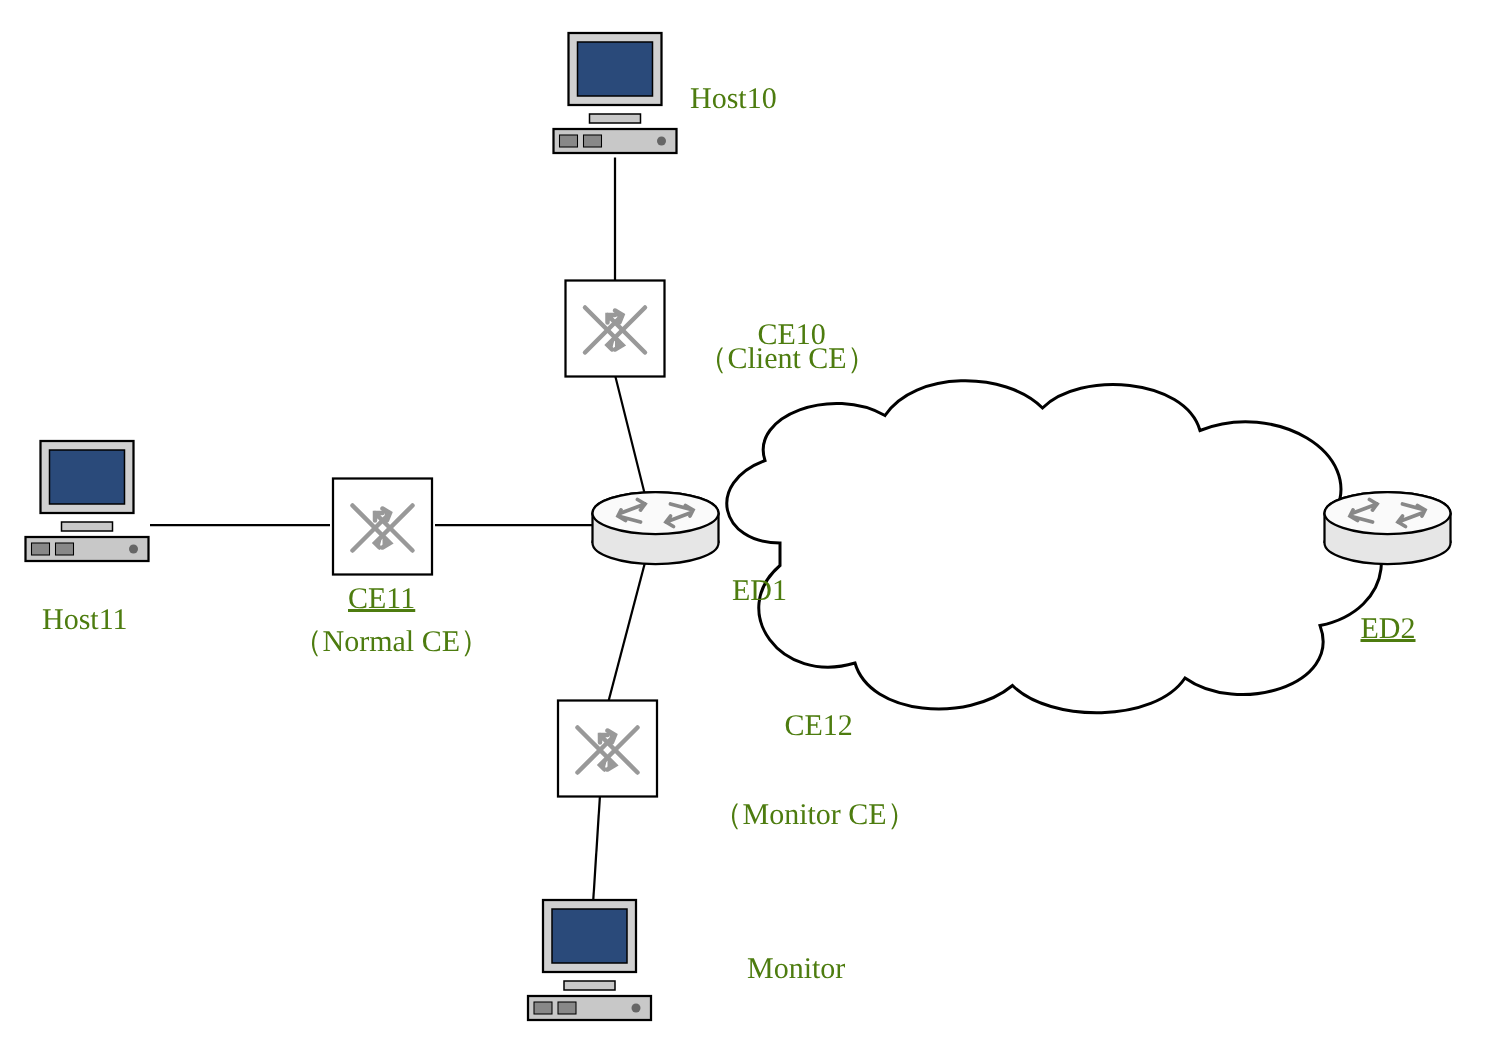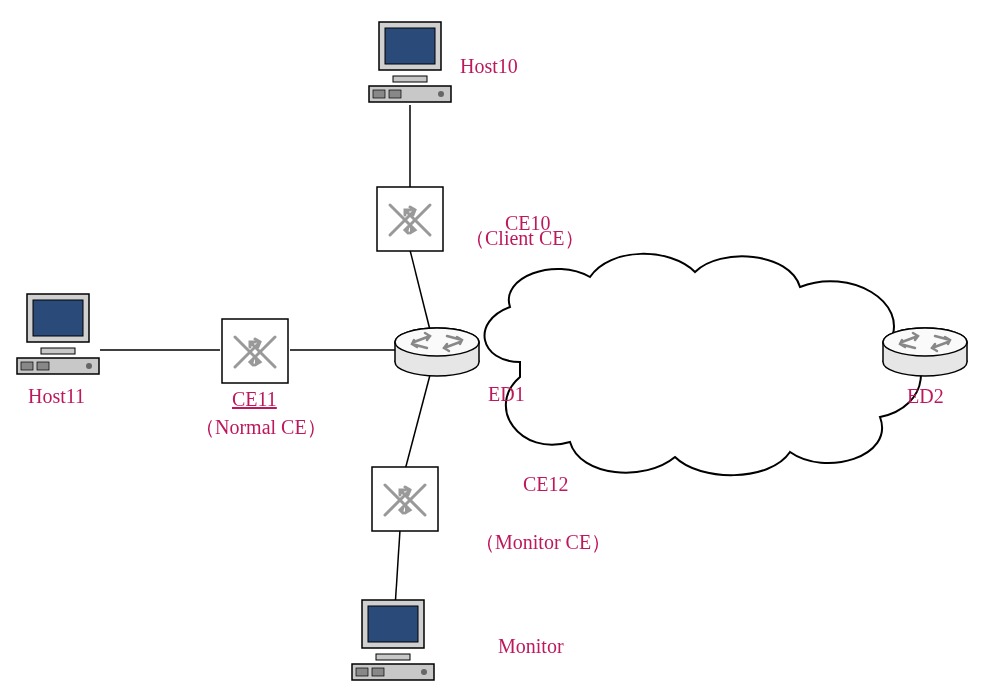--- a/index.html
+++ b/index.html
@@ -9,21 +9,21 @@
       background: #fff;
       font-family: "Times New Roman", serif;
       font-size: 20px;
       position: relative;
     }
     .diagram { position: absolute; inset: 0; }
     .label {
       position: absolute;
       white-space: nowrap;
       text-align: center;
-      color: #be185d;
+      color: #4d7c0f;
     }
     svg.connections {
       position: absolute;
       top: 0; left: 0;
       width: 1000px;
       height: 696px;
       pointer-events: none;
     }
     .icon-wrap { position: absolute; }
   </style>
@@ -95,21 +95,21 @@
     <svg width="86" height="88" viewBox="0 0 86 88">
       <rect x="12" y="4" width="62" height="48" fill="#d0d0d0" stroke="#000" stroke-width="1.5"></rect>
       <rect x="18" y="10" width="50" height="36" fill="#2a4a7a" stroke="#000" stroke-width="1"></rect>
       <rect x="26" y="58" width="34" height="6" fill="#c8c8c8" stroke="#000" stroke-width="1"></rect>
       <rect x="2" y="68" width="82" height="16" fill="#c8c8c8" stroke="#000" stroke-width="1.5"></rect>
       <rect x="6" y="72" width="12" height="8" fill="#888" stroke="#000" stroke-width="0.7"></rect>
       <rect x="22" y="72" width="12" height="8" fill="#888" stroke="#000" stroke-width="0.7"></rect>
       <circle cx="74" cy="76" r="3" fill="#666"></circle>
     </svg>
   </div>
-  <div class="label" style="left:28px; top:385px;">Host11</div>
+  <div class="label" style="left:28px; top:402px;">Host11</div>
 
   <div class="icon-wrap" style="left:220px; top:317px;">
     <svg width="70" height="68" viewBox="0 0 70 68">
       <rect x="2" y="2" width="66" height="64" fill="#fff" stroke="#000" stroke-width="1.5"></rect>
       <g stroke="#999" stroke-width="3" fill="#999">
         <path d="M 15 20 L 40 45 M 35 40 L 40 45 L 35 48" stroke-linecap="round"></path>
         <path d="M 55 20 L 30 45 M 35 40 L 30 45 L 33 48" stroke-linecap="round"></path>
         <path d="M 15 50 L 40 25 M 35 22 L 40 25 L 38 30" stroke-linecap="round"></path>
         <path d="M 55 50 L 30 25 M 30 30 L 30 25 L 35 25" stroke-linecap="round"></path>
       </g>
@@ -145,21 +145,21 @@
       <line x1="87" y1="18" x2="87" y2="38" stroke="#000" stroke-width="1.5"></line>
       <ellipse cx="45" cy="18" rx="42" ry="14" fill="#fafafa" stroke="#000" stroke-width="1.5"></ellipse>
       <g stroke="#888" stroke-width="2.5" fill="none" stroke-linecap="round">
         <path d="M 22 18 L 38 12 M 33 9 L 38 12 L 35 16"></path>
         <path d="M 68 18 L 52 24 M 57 27 L 52 24 L 55 20"></path>
         <path d="M 35 24 L 20 20 M 22 16 L 20 20 L 25 23"></path>
         <path d="M 55 12 L 70 16 M 68 20 L 70 16 L 65 13"></path>
       </g>
     </svg>
   </div>
-  <div class="label" style="left:907px; top:385px;">ED2</div>
+  <div class="label" style="left:907px; top:408px;text-decoration:underline;">ED2</div>
 
   <div class="icon-wrap" style="left:370px; top:465px;">
     <svg width="70" height="68" viewBox="0 0 70 68">
       <rect x="2" y="2" width="66" height="64" fill="#fff" stroke="#000" stroke-width="1.5"></rect>
       <g stroke="#999" stroke-width="3" fill="#999">
         <path d="M 15 20 L 40 45 M 35 40 L 40 45 L 35 48" stroke-linecap="round"></path>
         <path d="M 55 20 L 30 45 M 35 40 L 30 45 L 33 48" stroke-linecap="round"></path>
         <path d="M 15 50 L 40 25 M 35 22 L 40 25 L 38 30" stroke-linecap="round"></path>
         <path d="M 55 50 L 30 25 M 30 30 L 30 25 L 35 25" stroke-linecap="round"></path>
       </g>

